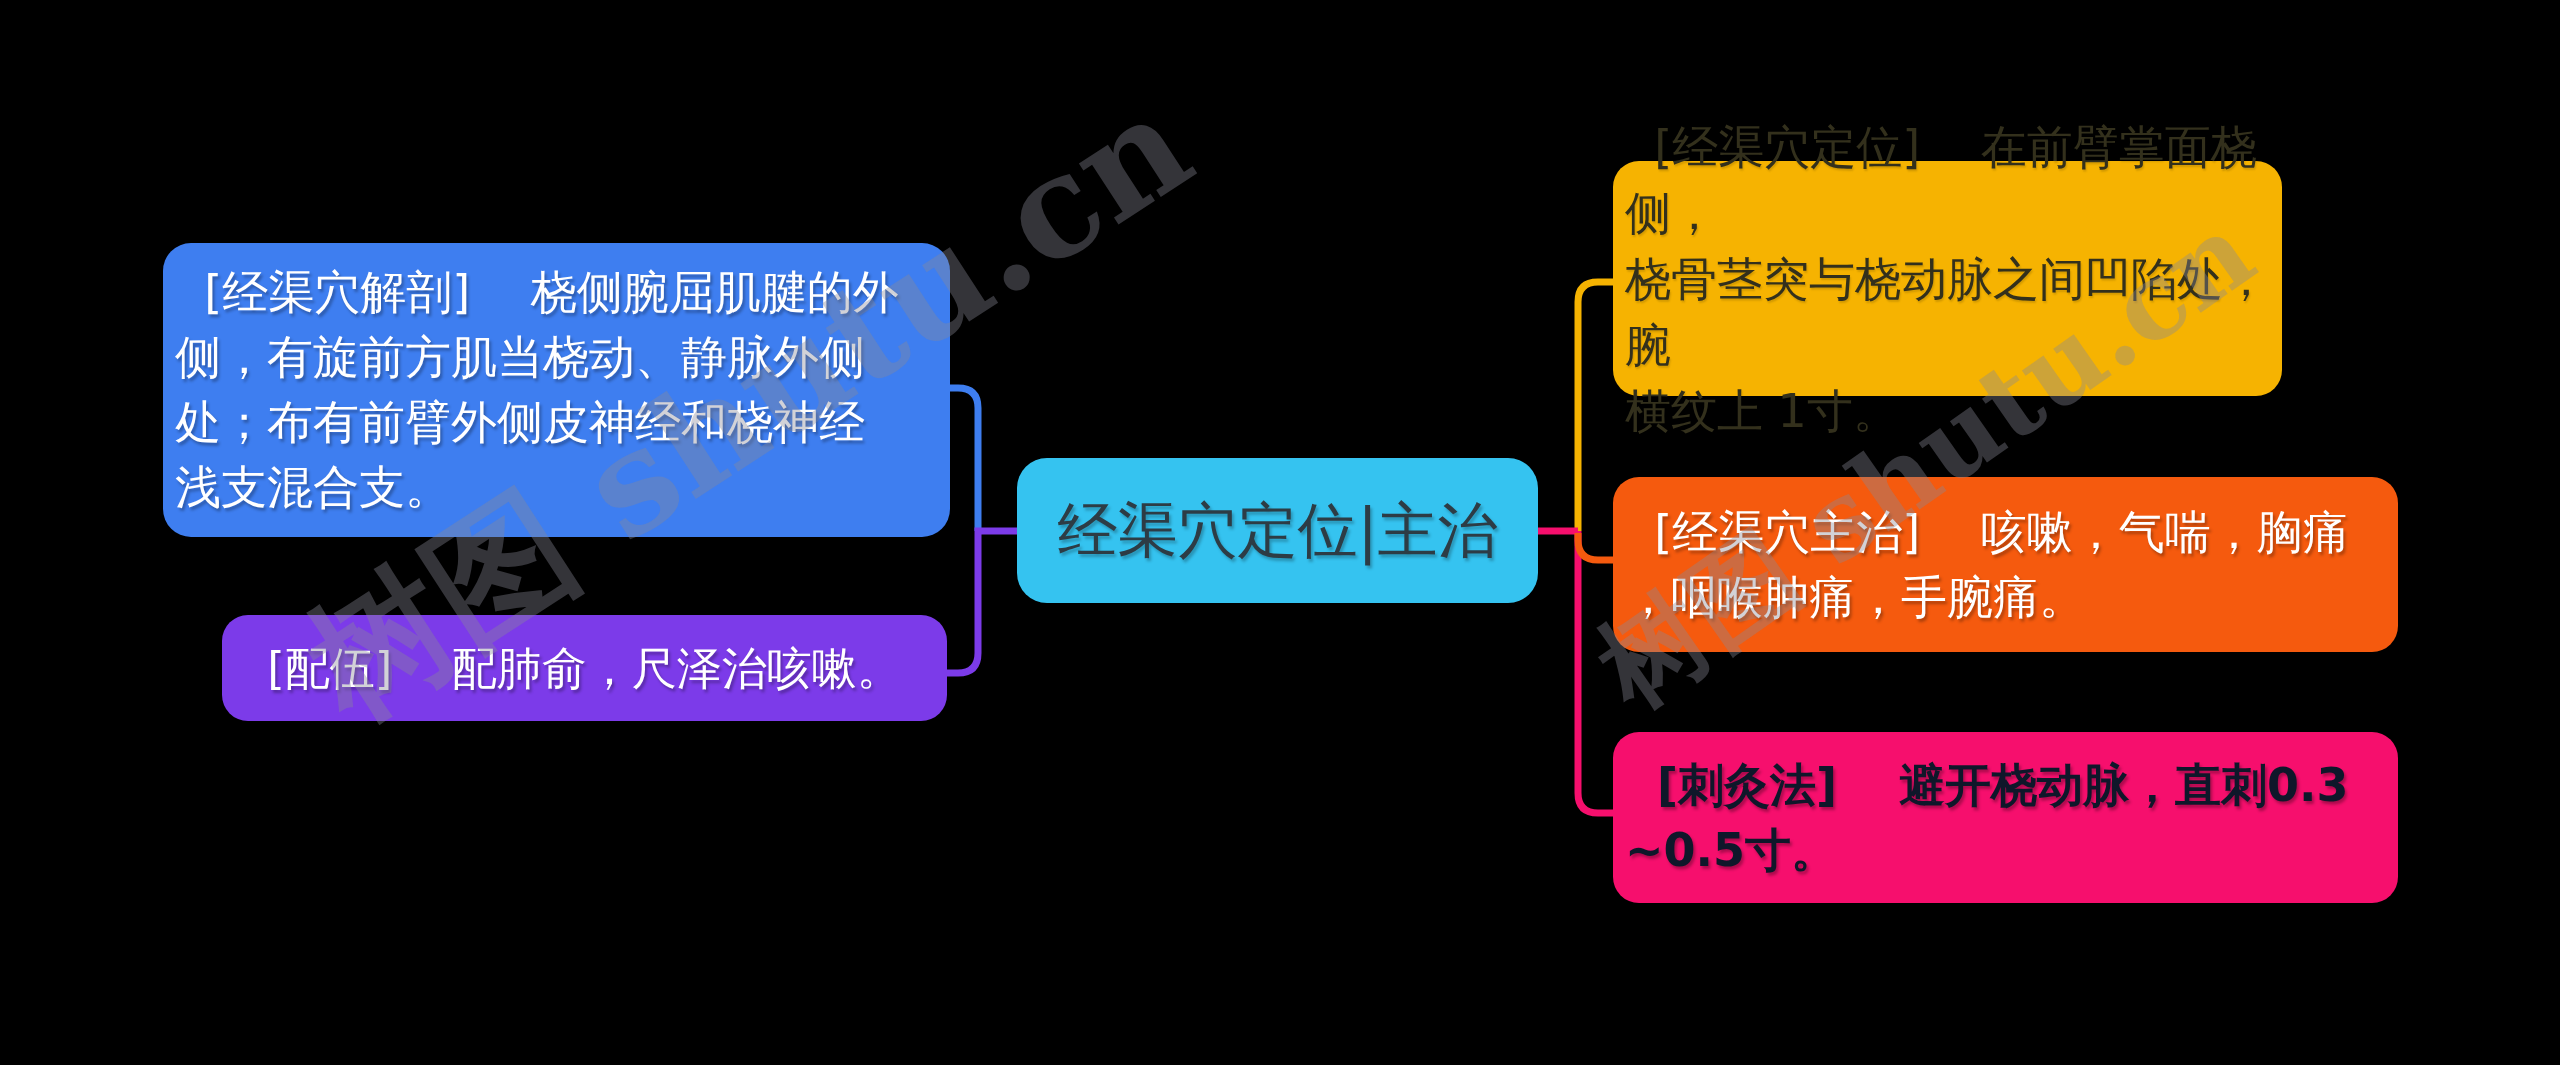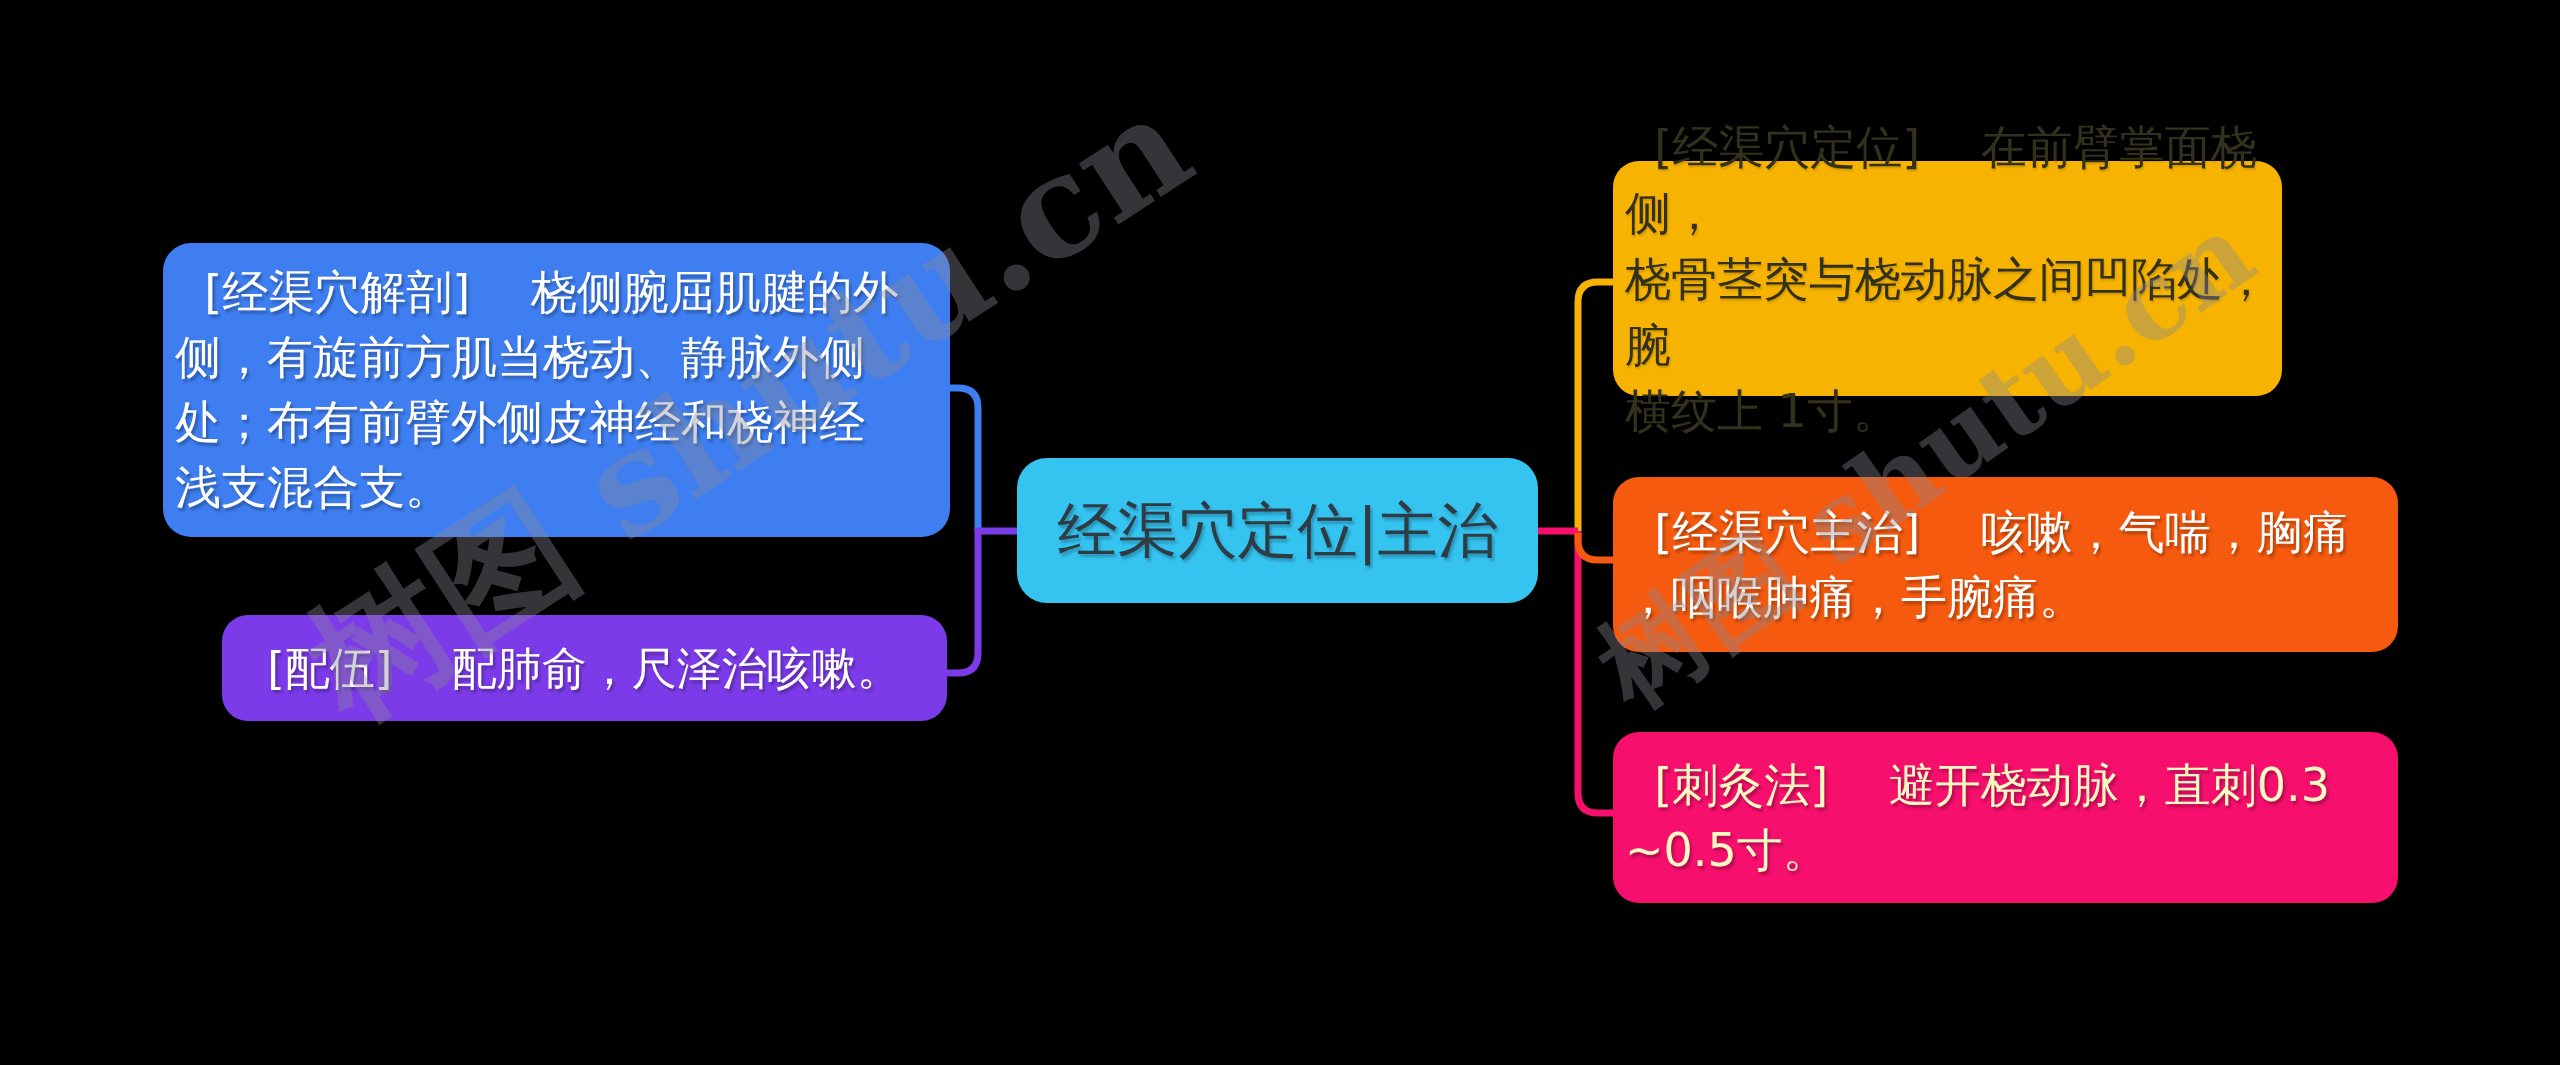--- a/index.html
+++ b/index.html
@@ -67,21 +67,21 @@
     <span class="node-text">  [经渠穴定位]　 在前臂掌面桡侧，
 桡骨茎突与桡动脉之间凹陷处，腕
 横纹上 1寸。</span>
   </div>
 
   <div class="node" id="node-indications" style="background: rgb(245, 90, 14); color: rgb(255, 255, 255);">
     <span class="node-text">  [经渠穴主治]　 咳嗽，气喘，胸痛
 ，咽喉肿痛，手腕痛。</span>
   </div>
 
-  <div class="node" id="node-needling" style="background: rgb(246, 15, 109); color: #fef9c3;">
+  <div class="node" id="node-needling" style="background: rgb(246, 15, 109); color: #0f172a; font-weight: bold;">
     <span class="node-text">  [刺灸法]　 避开桡动脉，直刺0.3
 ~0.5寸。</span>
   </div>
 
   <span class="watermark wm1" style="color: rgba(138, 138, 150, 0.38);">树图 shutu.cn</span>
   <span class="watermark wm2" style="color: rgba(138, 138, 150, 0.38);">树图 shutu.cn</span>
 
 </div>
 
 </body></html>

